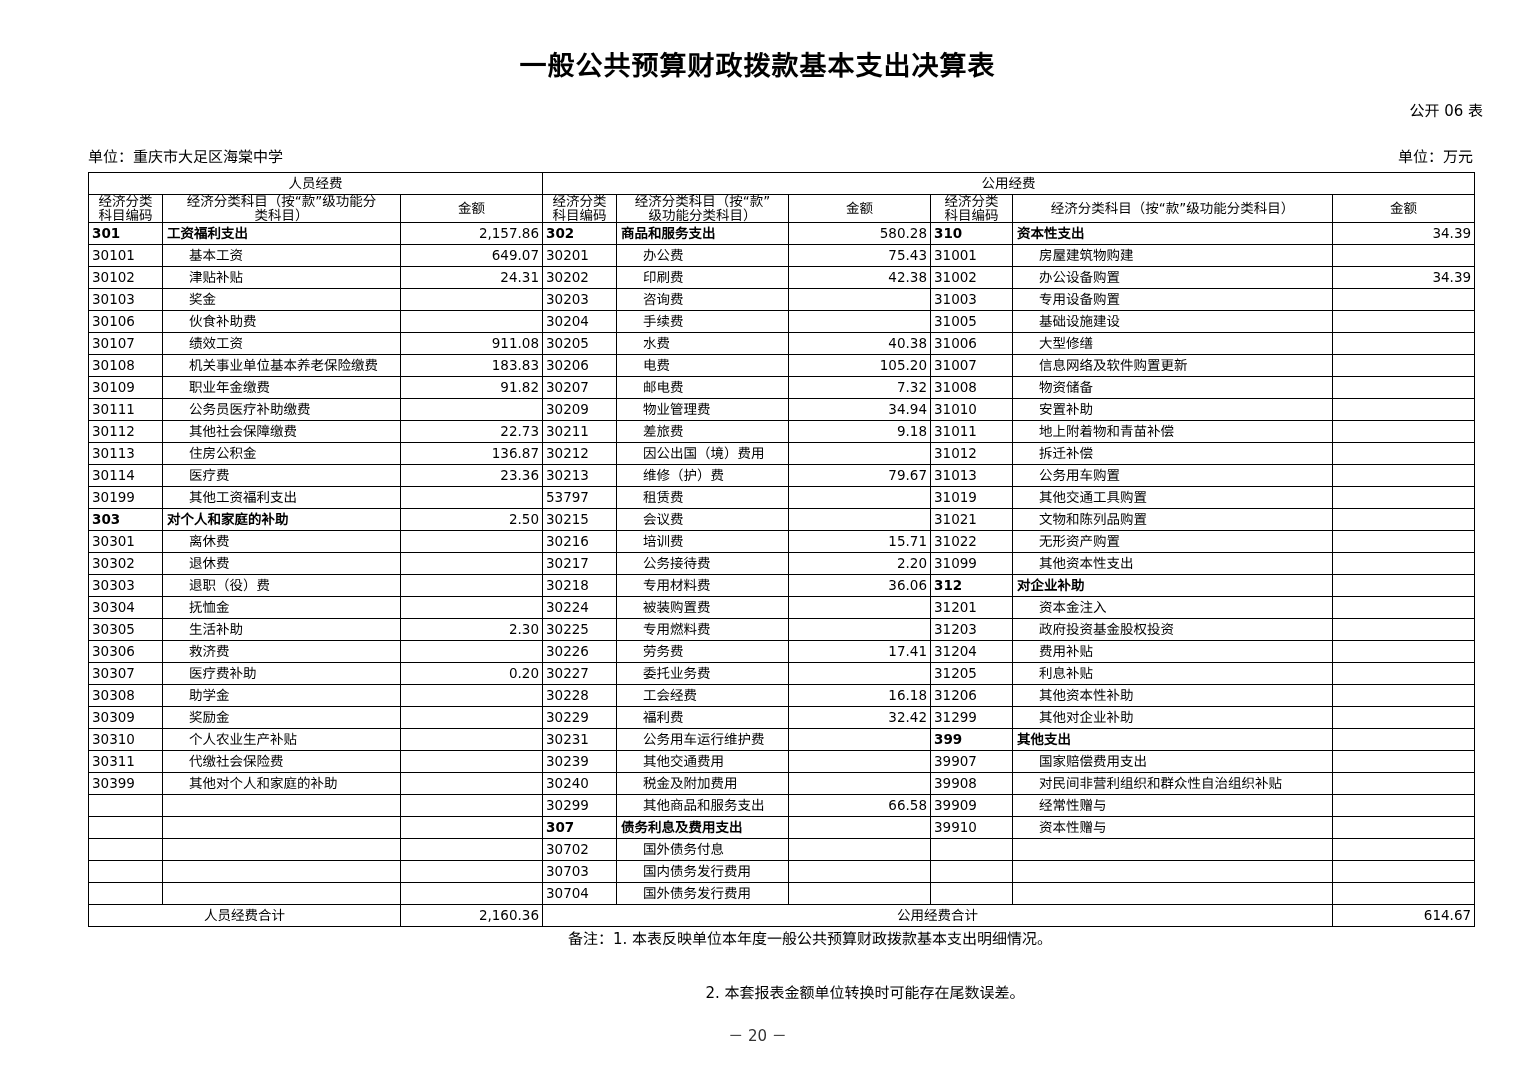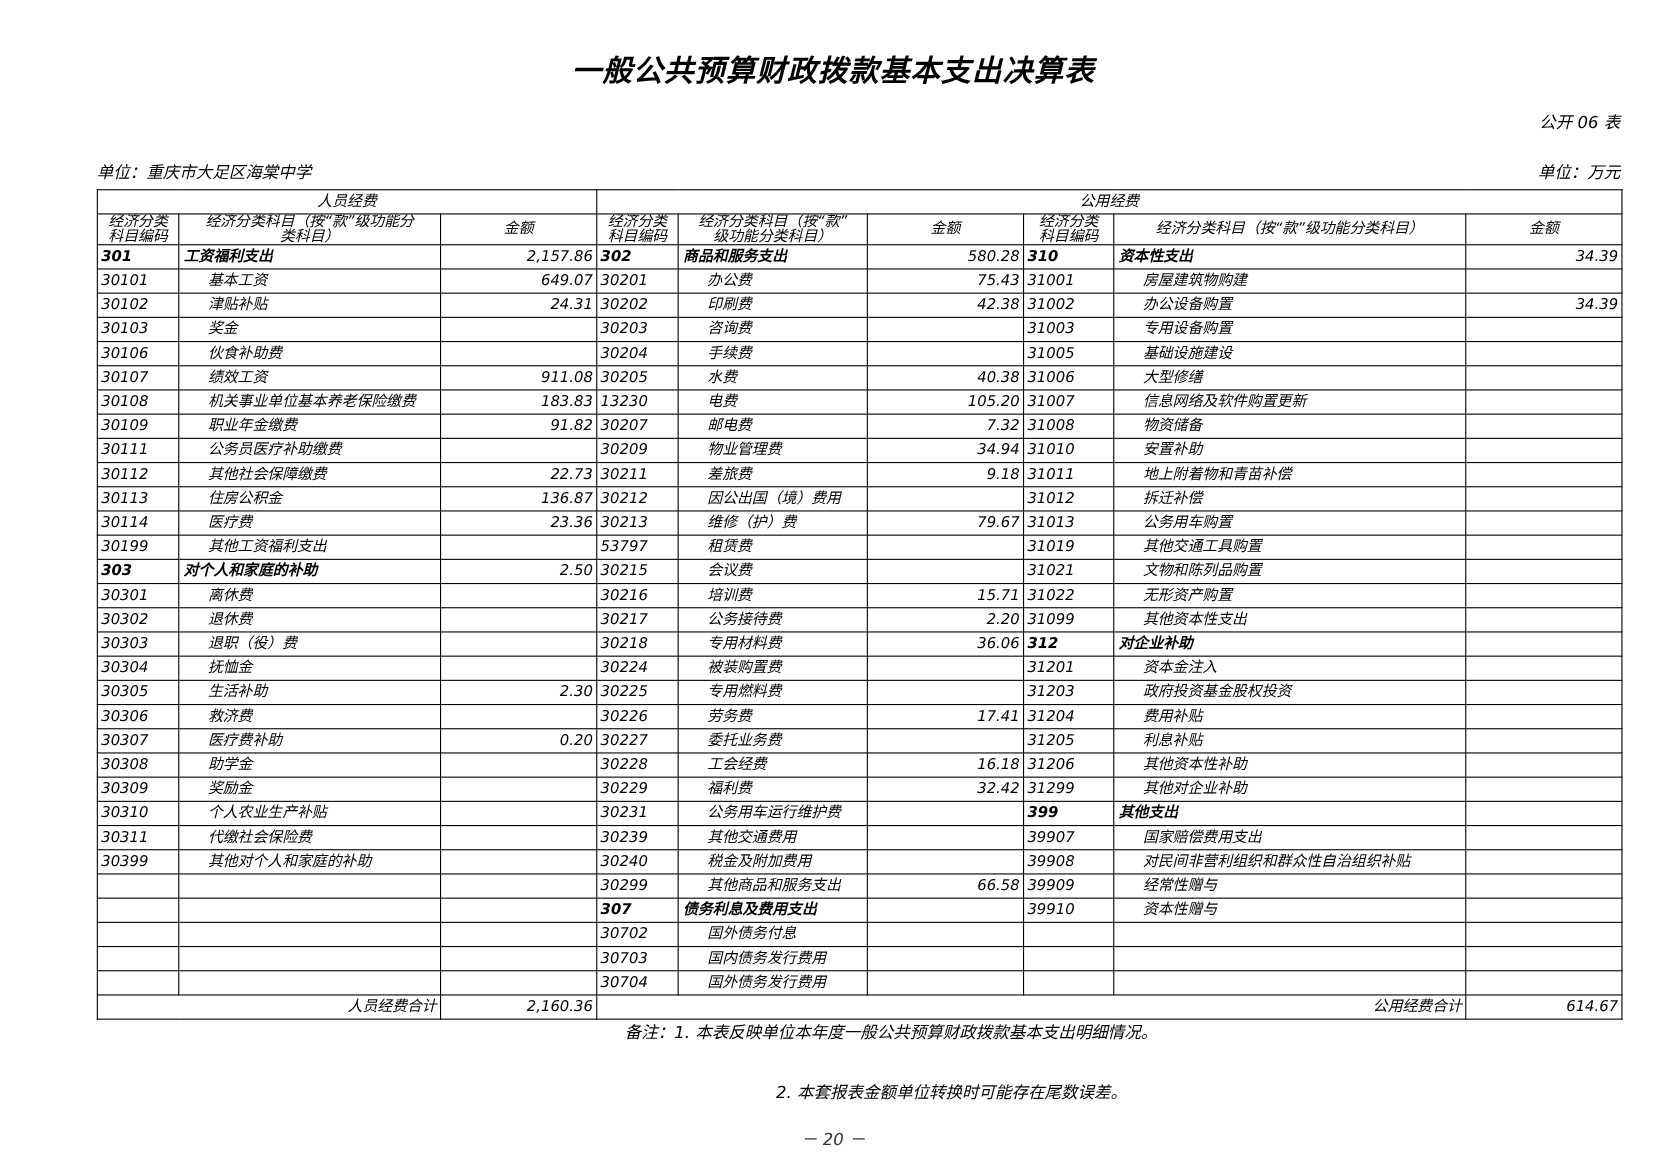--- a/index.html
+++ b/index.html
@@ -14,40 +14,39 @@
     font-family: "DejaVu Serif", "Liberation Serif", serif;
     color: #000000;
     position: relative;
     overflow: hidden;
   }
   .page {
     position: relative;
     width: 1515px;
     height: 1069px;
     box-sizing: border-box;
-    font-style: italic;
   }
 
   
   .doc-title {
     text-align: center;
     font-size: 27px;
     font-weight: bold;
     letter-spacing: 1px;
     margin: 0;
     padding-top: 50px;
     line-height: 1.2;
     font-family: "DejaVu Serif", "Liberation Serif", serif;
   }
 
   
   .sheet-code {
     position: absolute;
     top: 99px;
-    right: 42px;
+    right: 32px;
     font-size: 15px;
     font-family: "DejaVu Sans", "Liberation Sans", sans-serif;
   }
 
   
   .meta-row {
     position: absolute;
     top: 145px;
     left: 88px;
     right: 42px;
@@ -124,21 +123,21 @@
     padding-right: 4px;
     font-size: 13.5px;
   }
   
   .total td {
     height: 26px;
     font-weight: bold;
     font-size: 14.5px;
   }
   .total .lbl {
-    text-align: right;
+    text-align: center;
   }
 
   
   col.c-code1  { width: 74px;  }
   col.c-name1  { width: 238px; }
   col.c-amt1   { width: 142px; }
   col.c-code2  { width: 74px;  }
   col.c-name2  { width: 172px; }
   col.c-amt2   { width: 142px; }
   col.c-code3  { width: 82px;  }
@@ -298,21 +297,21 @@
             <td class="name sub">水费</td>
             <td class="amt">40.38</td>
             <td class="code">31006</td>
             <td class="name sub">大型修缮</td>
             <td class="amt"></td>
           </tr>
           <tr>
             <td class="code">30108</td>
             <td class="name sub">机关事业单位基本养老保险缴费</td>
             <td class="amt">183.83</td>
-            <td class="code">13230</td>
+            <td class="code">30206</td>
             <td class="name sub">电费</td>
             <td class="amt">105.20</td>
             <td class="code">31007</td>
             <td class="name sub">信息网络及软件购置更新</td>
             <td class="amt"></td>
           </tr>
           <tr>
             <td class="code">30109</td>
             <td class="name sub">职业年金缴费</td>
             <td class="amt">91.82</td>

